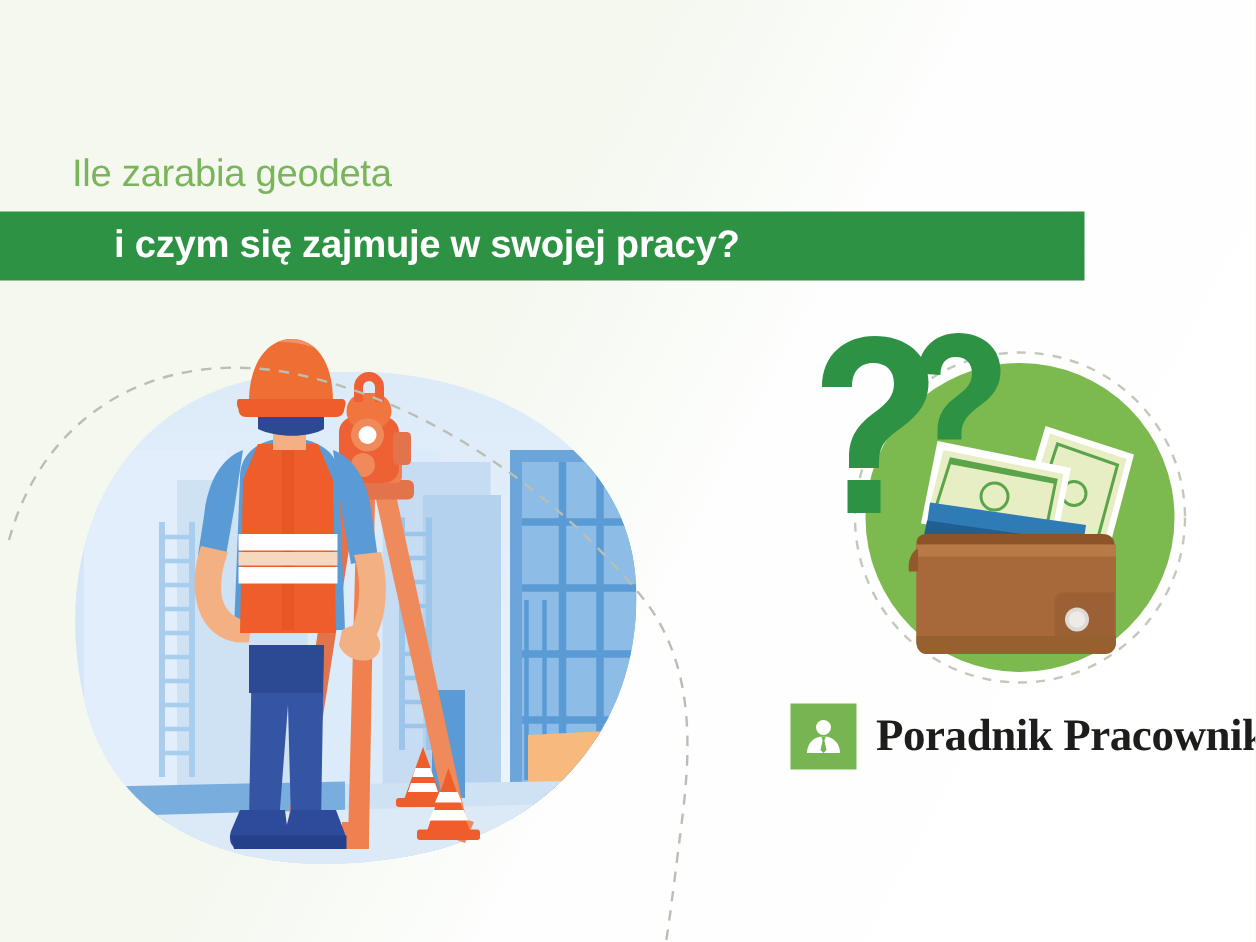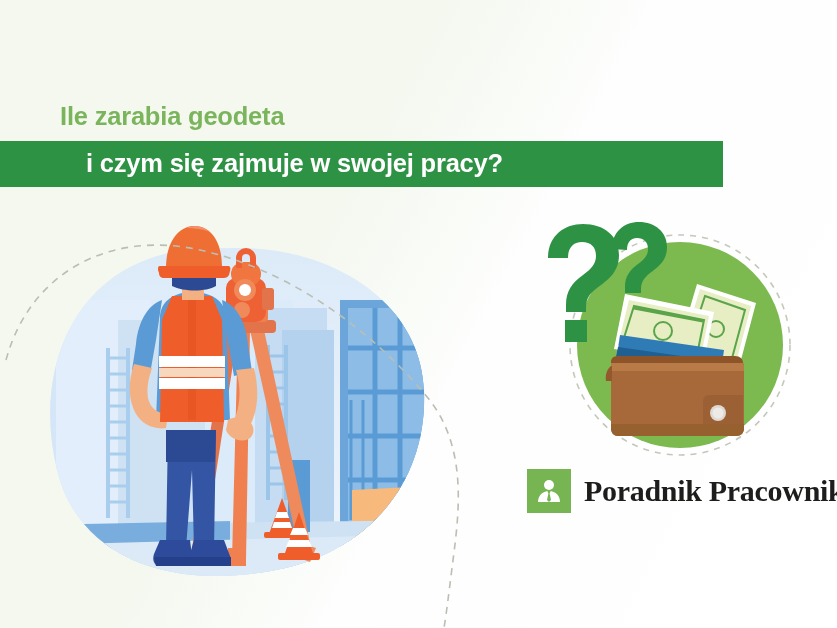--- a/index.html
+++ b/index.html
@@ -31,43 +31,43 @@
 
   
   .headline {
     position: absolute;
     left: 0;
     top: 104px;
     width: 837px;
   }
   .headline-line1 {
     font-size: 25.5px;
-    font-weight: 700;
+    font-weight: 400;
     letter-spacing: -0.2px;
     color: #7ab55c;
-    padding-left: 60px;
+    padding-left: 48px;
     line-height: 1.0;
     margin: 0 0 11px 0;
     white-space: nowrap;
   }
   .headline-bar {
     width: 723px;
     height: 46px;
     background: #2e9245;
     display: flex;
     align-items: center;
   }
   .headline-line2 {
     font-size: 25.5px;
     font-weight: 700;
     letter-spacing: -0.2px;
     color: #ffffff;
     padding-left: 72px;
     line-height: 1.0;
-    margin: 14px;
+    margin: 4px;
     white-space: nowrap;
   }
 
   
   .art {
     position: absolute;
     left: 0;
     top: 0;
     width: 837px;
     height: 628px;

